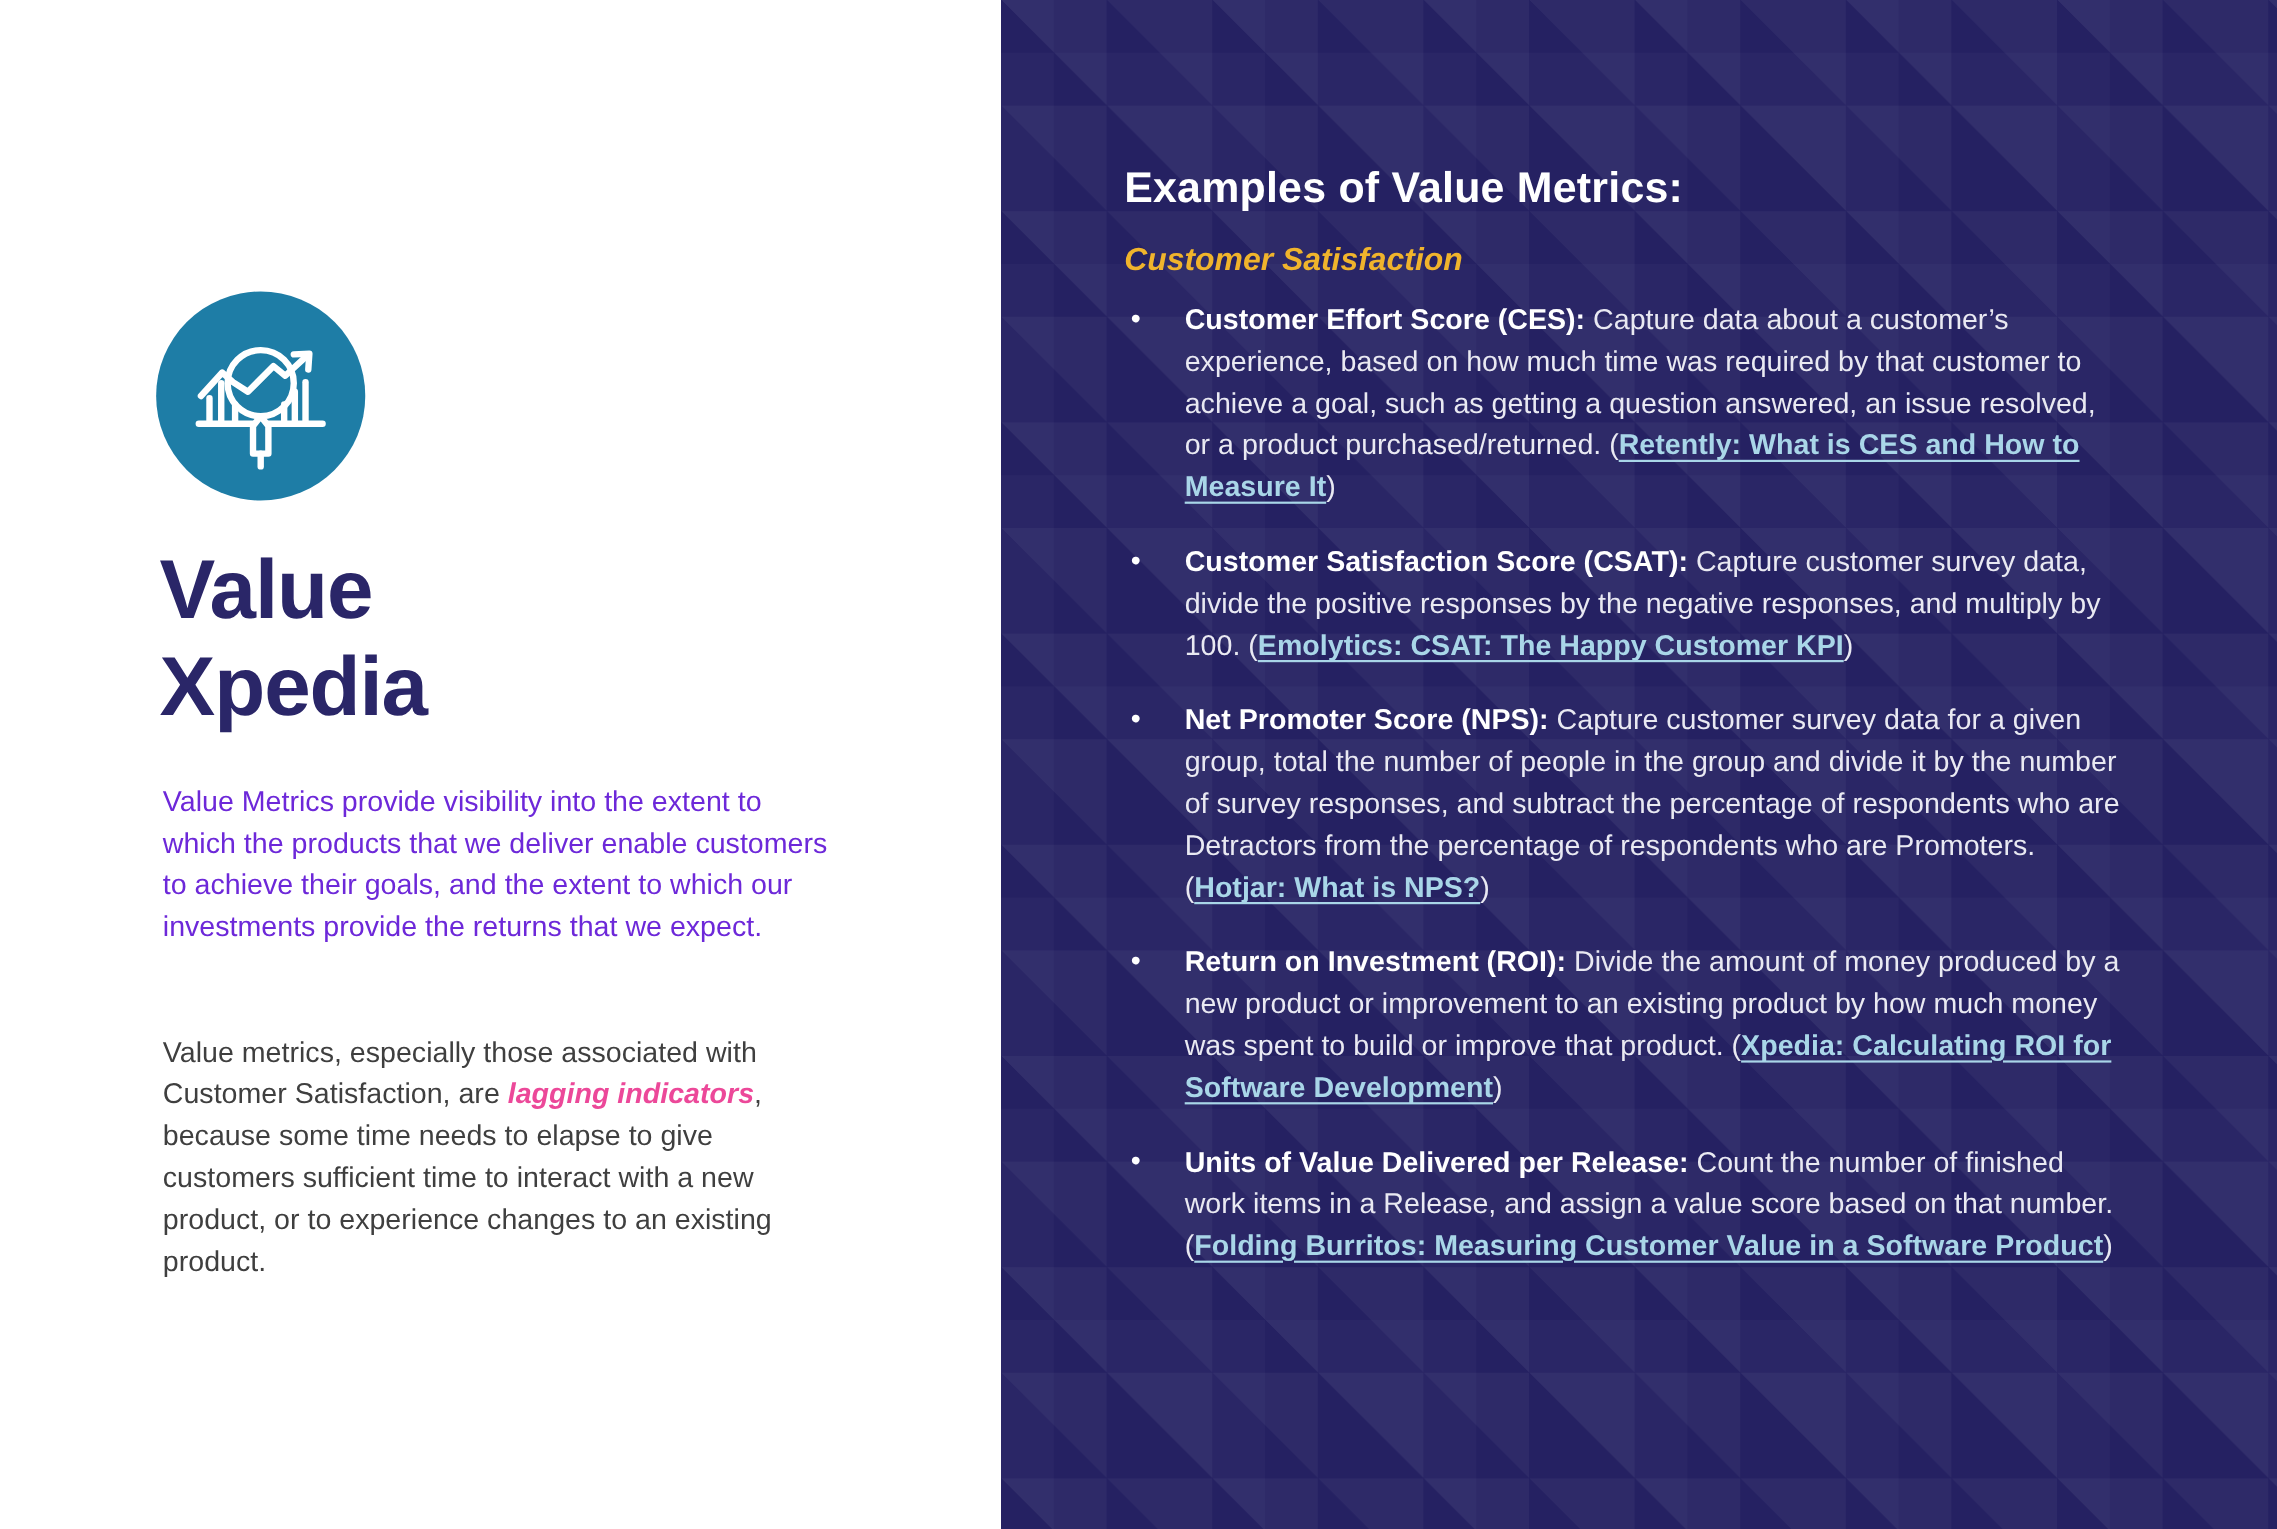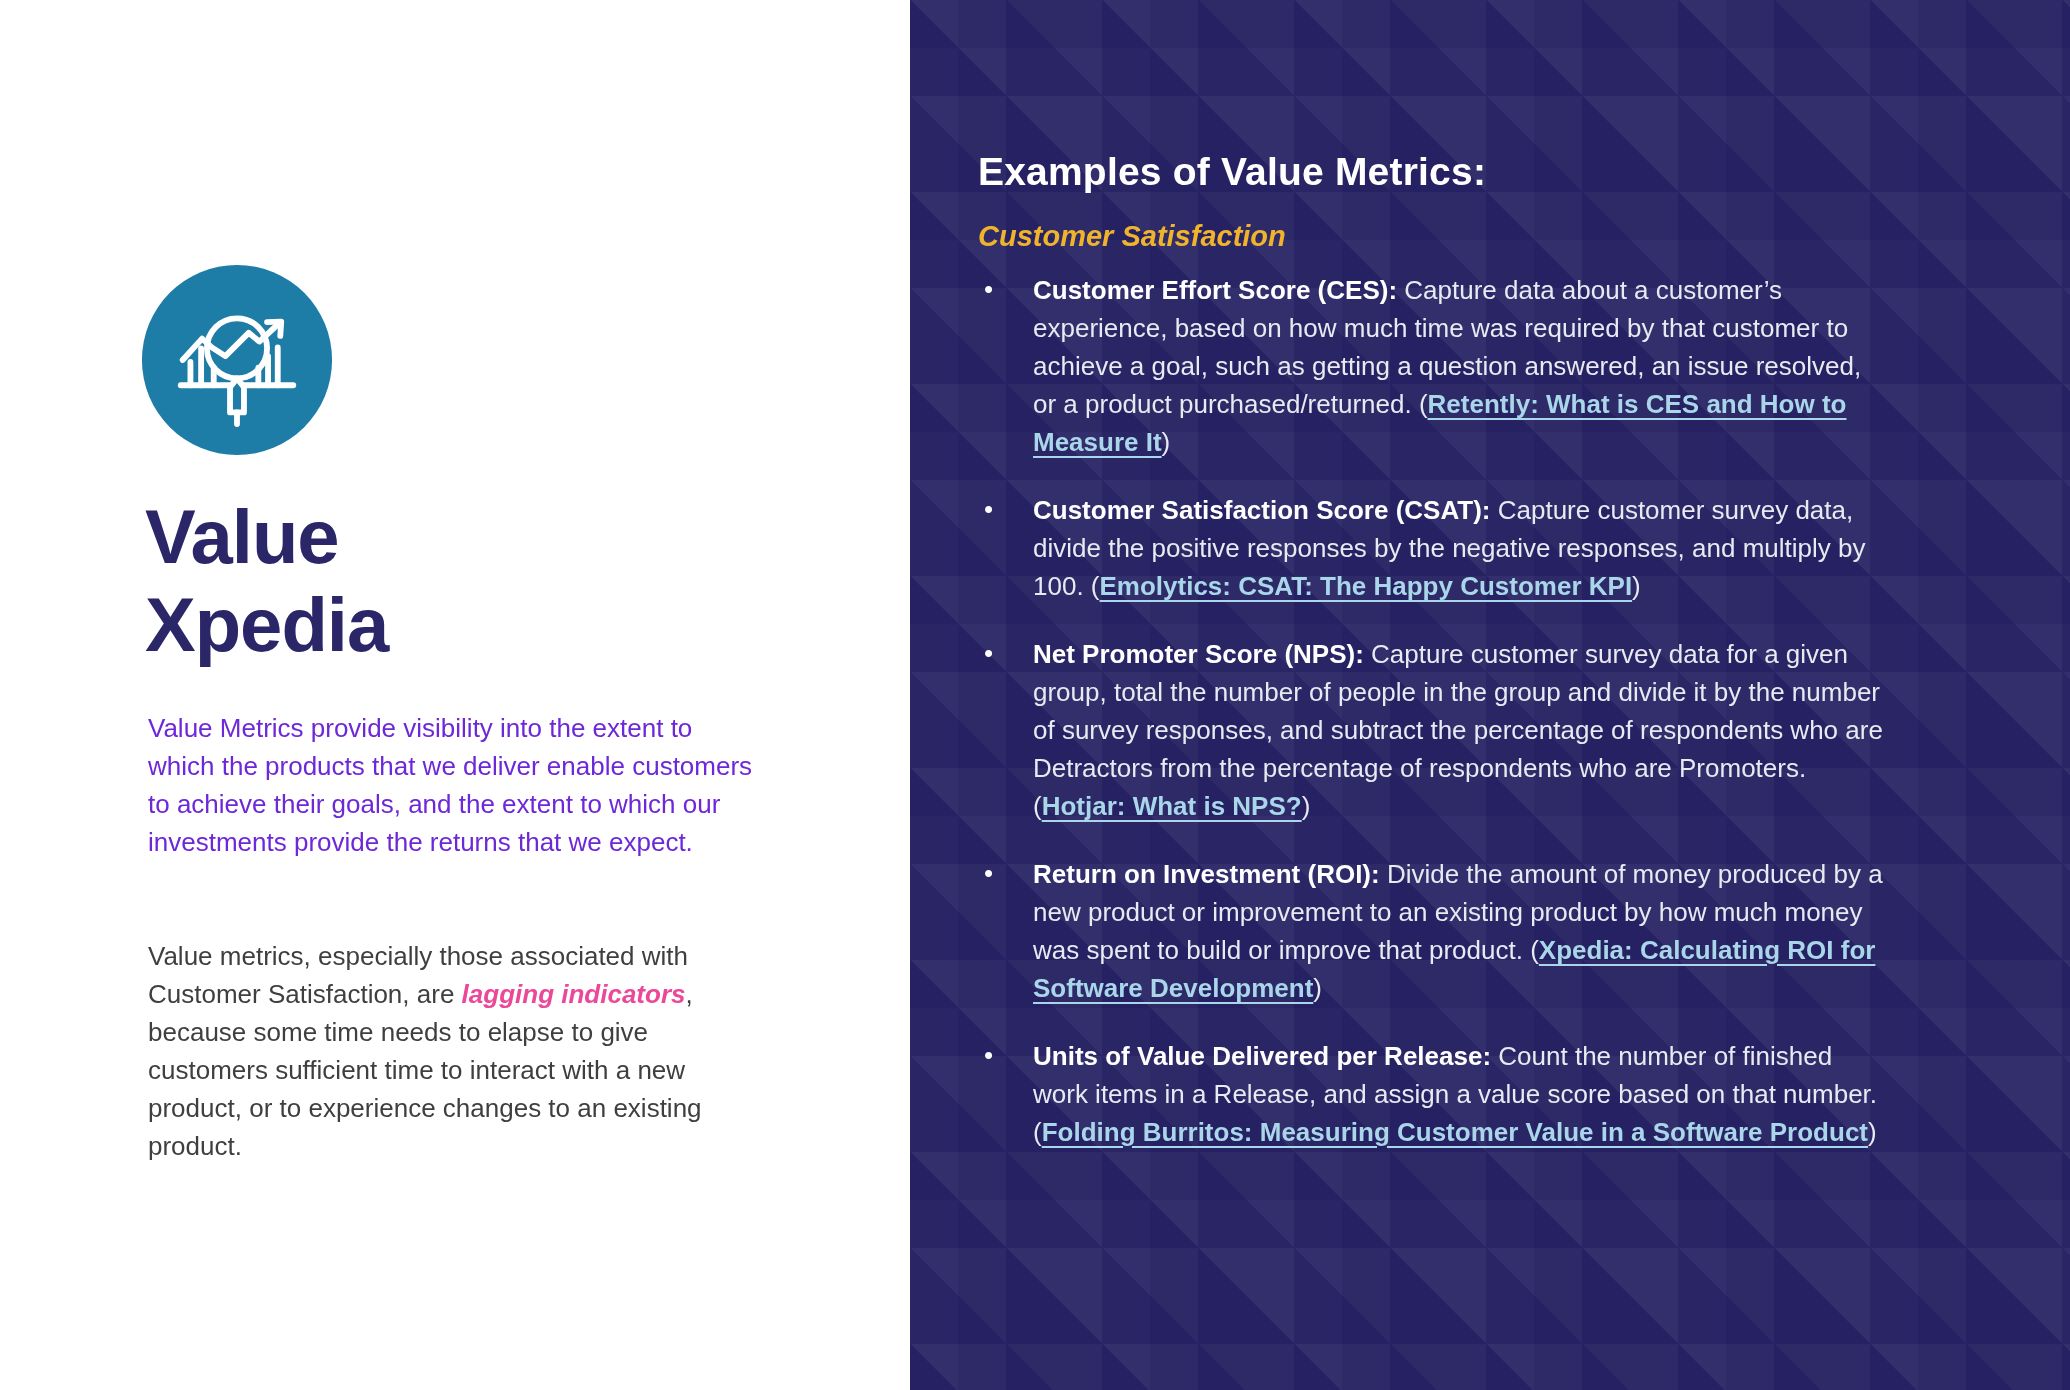--- a/index.html
+++ b/index.html
@@ -54,21 +54,21 @@
     width: 1160px; height: 1390px;
     background-color: #252162;
     background-image:
       linear-gradient(225deg, rgba(255,255,255,0.040) 49.7%, rgba(255,255,255,0) 50%),
       linear-gradient(225deg, rgba(255,255,255,0.025) 49.7%, rgba(255,255,255,0) 50%);
     background-size: 96px 96px, 192px 192px;
     background-position: 0 0, 48px 48px;
     color: #e9e9f2;
   }
   .right-content {
-    padding: 150px 88px 0 68px;
+    padding: 150px 88px 0 112px;
   }
   .examples-heading {
     font-size: 39px;
     font-weight: bold;
     color: #ffffff;
     margin-bottom: 26px;
     letter-spacing: 0.2px;
   }
   .section-title {
     font-size: 29px;

